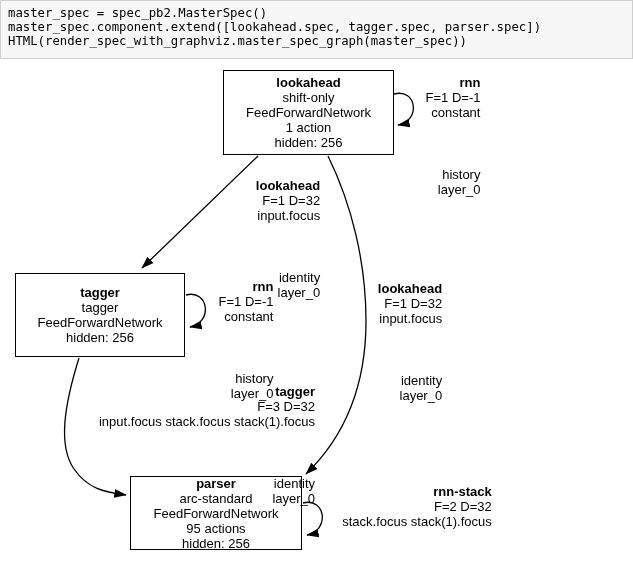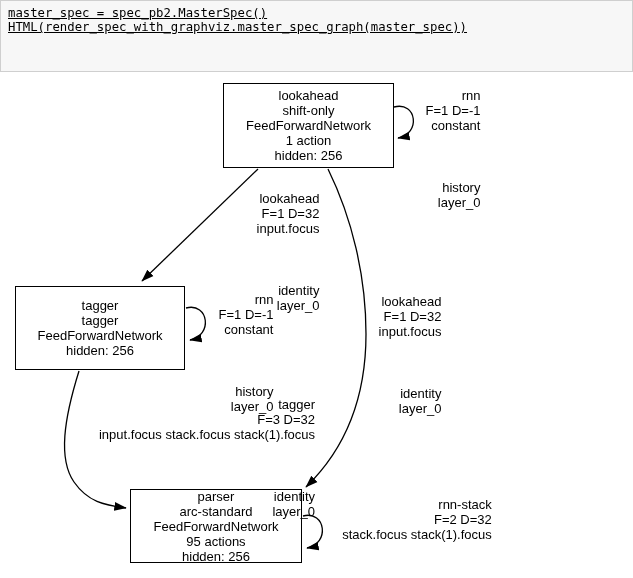--- a/index.html
+++ b/index.html
@@ -1,52 +1,53 @@
 <!DOCTYPE html>
 <html><head>
 <meta charset="utf-8">
 <style>
   html,body{margin:0;padding:0;background:#ffffff;}
   body{width:633px;height:578px;font-family:"Liberation Sans",sans-serif;color:#000;}
 
   
   .code-cell{
-    box-sizing:border-box;width:633px;height:72px;
+    box-sizing:border-box;width:633px;height:59px;
     background:#f7f7f7;border:1px solid #cfcfcf;
-    padding:5px 7px 6px 7px;overflow:hidden;cursor:text;text-decoration:underline;
+    padding:5px 7px 6px 7px;overflow:hidden;cursor:text;
   }
   .code-line{
     font-family:"DejaVu Sans Mono",monospace;
     font-size:12.3px;line-height:14px;white-space:pre;color:#000;
   }
 
   
   .diagram{position:relative;width:633px;height:519px;}
   .diagram svg{position:absolute;left:0;top:0;}
   .node{
     position:absolute;box-sizing:border-box;
     border:1px solid #000;background:#fff;
     display:flex;flex-direction:column;justify-content:center;
     text-align:center;font-size:13px;line-height:15px;white-space:nowrap;
   }
   .elabel{
     position:absolute;transform:translateX(-50%);
     text-align:right;font-size:13px;line-height:15px;white-space:nowrap;
   }
   .tline{display:block;}
-  .b{font-weight:normal;}
+  .b{font-weight:bold;}
   .u{margin-top:47px;}
   .i{}
   .edge{stroke:#000;stroke-width:1.3;fill:none;}
 </style>
 </head>
 <body>
 
 <div class="code-cell" id="code-cell">
     <div class="code-line">master_spec = spec_pb2.MasterSpec()</div>
+    <div class="code-line">master_spec.component.extend([lookahead.spec, tagger.spec, parser.spec])</div>
     <div class="code-line">HTML(render_spec_with_graphviz.master_spec_graph(master_spec))</div>
   </div>
 
 <div class="diagram">
   <svg width="633" height="519" viewBox="0 0 633 519">
     <defs>
       <marker id="arr" viewBox="0 0 10 8" refX="9" refY="4" markerWidth="10" markerHeight="8" orient="auto">
         <path d="M0,0.6 L9.6,4 L0,7.4 z" fill="#000"></path>
       </marker>
     </defs>

